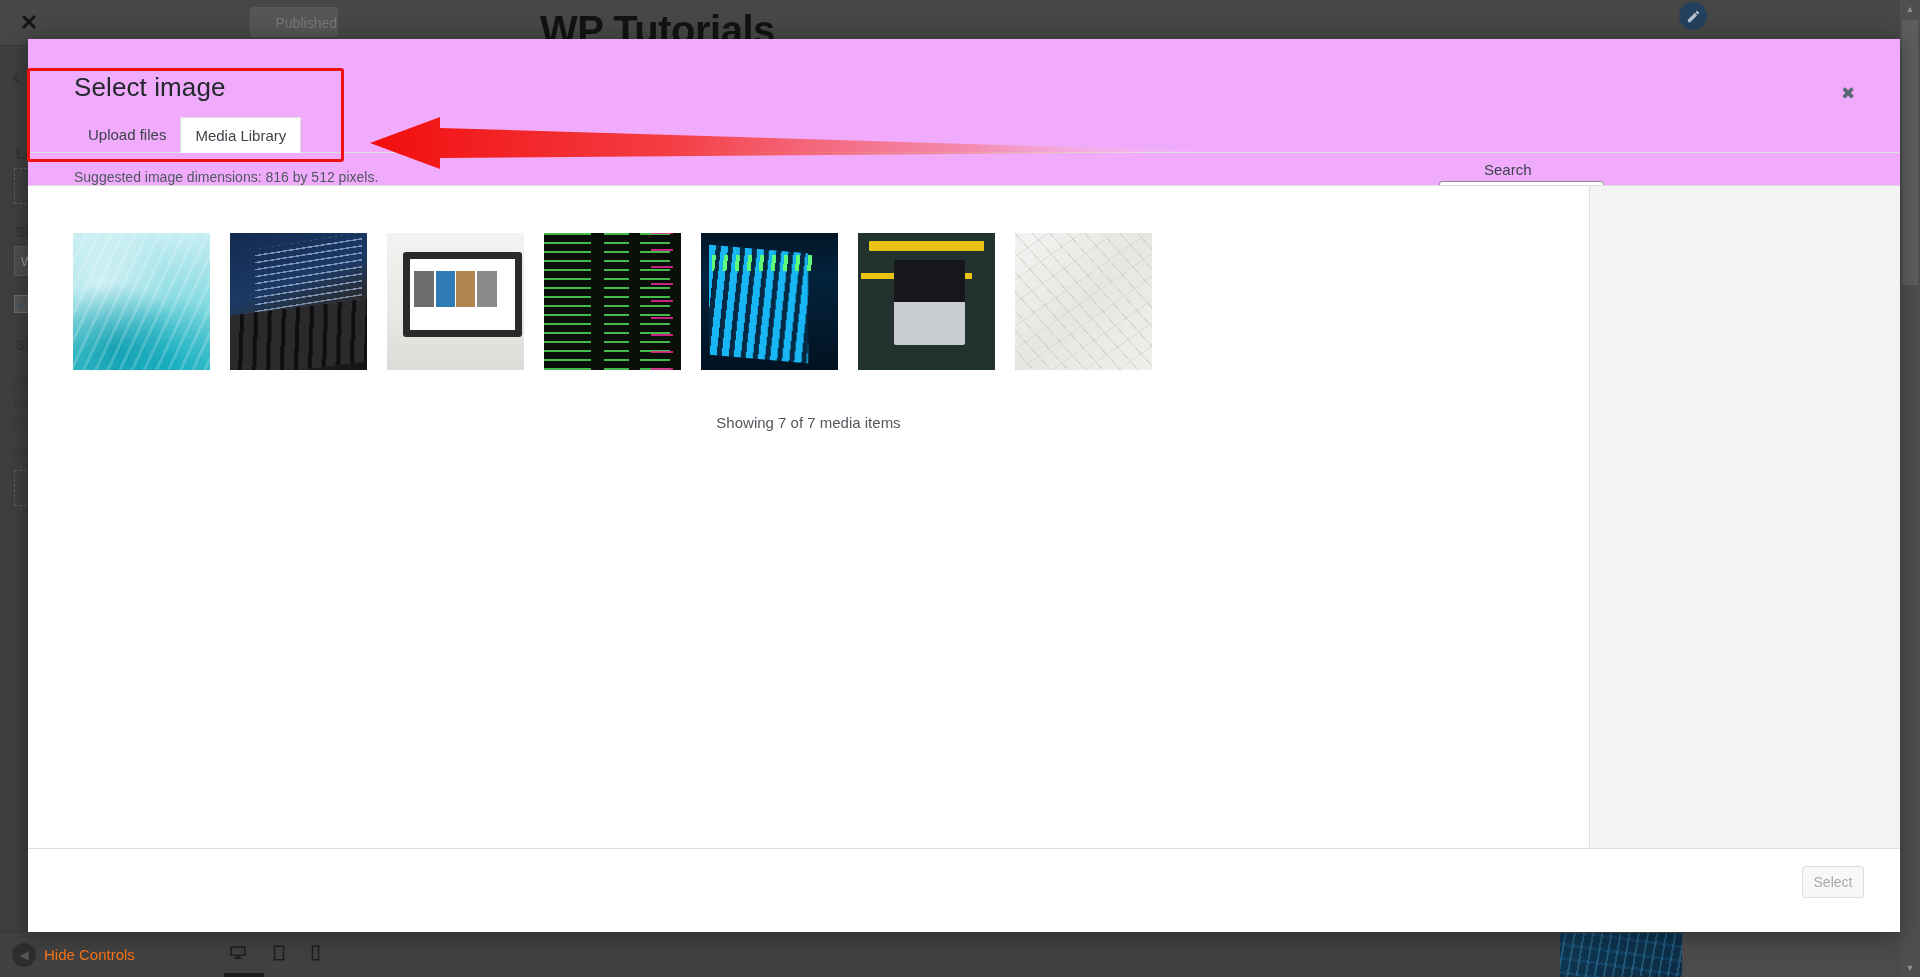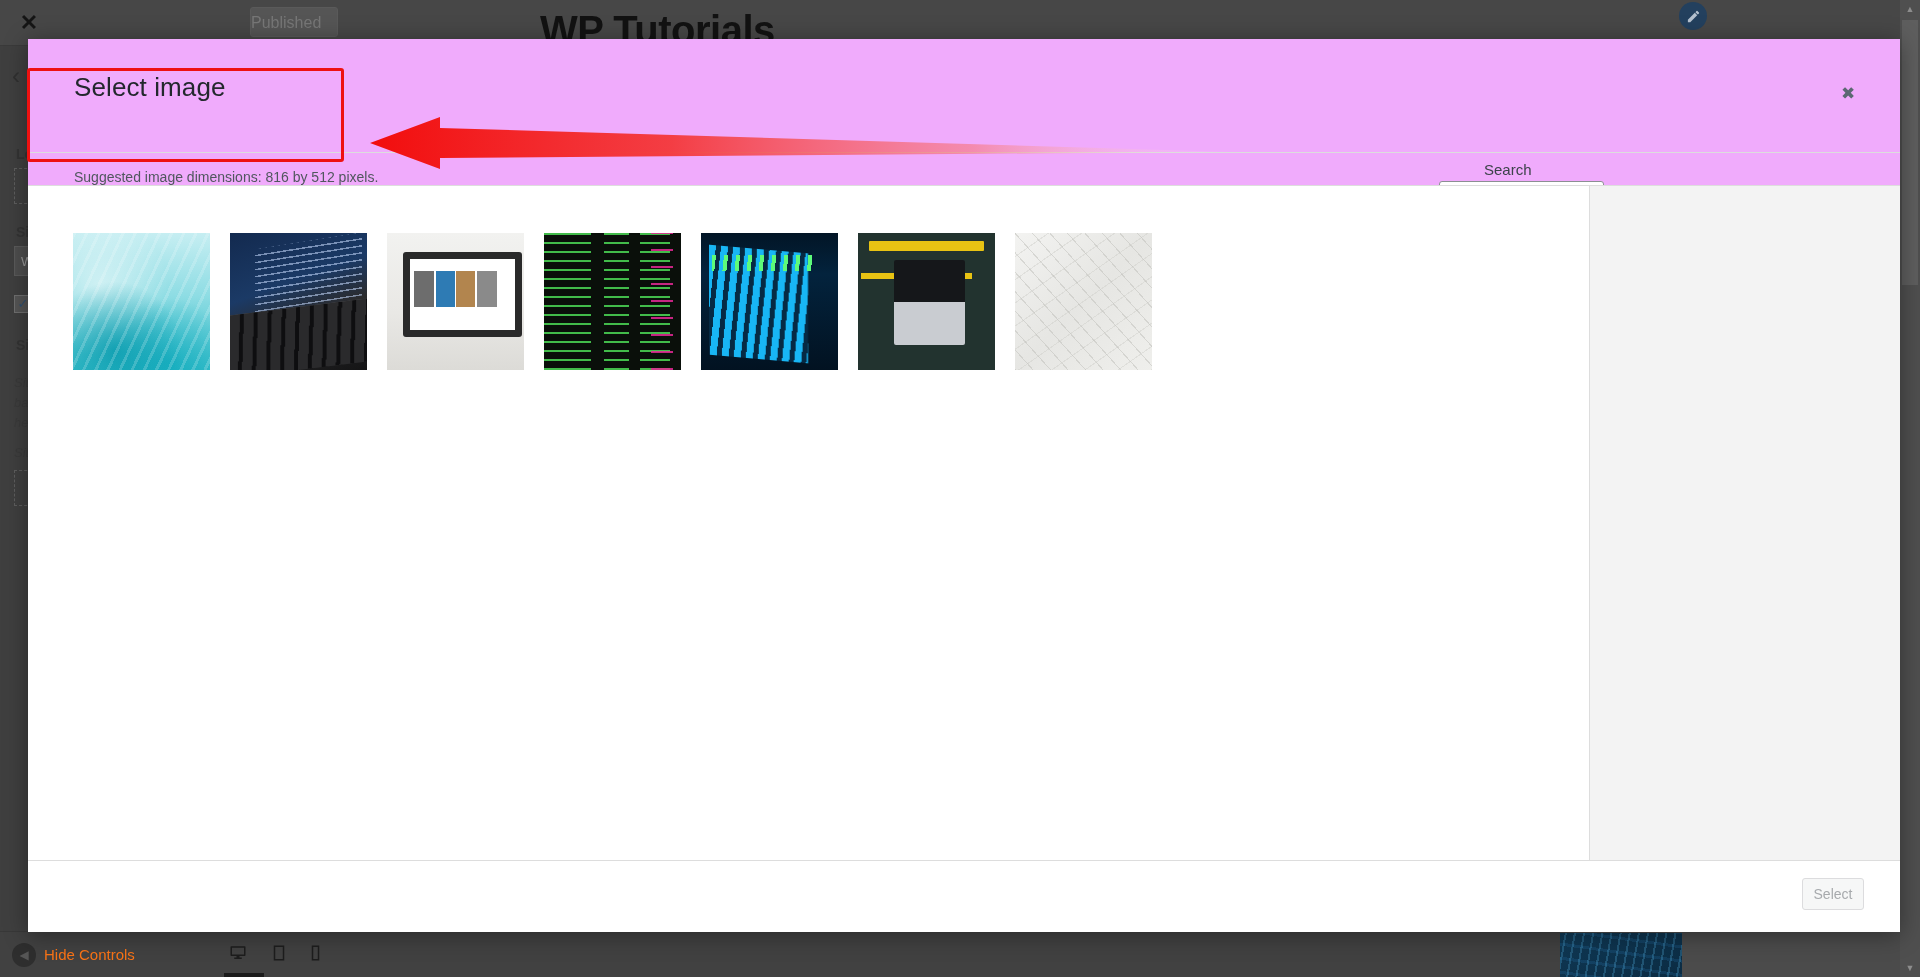--- a/index.html
+++ b/index.html
@@ -26,21 +26,21 @@
   }
   .bg-close-x {
     position: absolute; left: 12px; top: 6px;
     width: 34px; height: 34px;
     color: #151515; font-size: 22px; line-height: 34px; text-align: center;
     font-weight: bold;
   }
   .bg-published {
     position: absolute; left: 250px; top: 7px;
     width: 88px; height: 30px;
-    color: #777; font-size: 16px; line-height: 30px; text-align: left;
+    color: #777; font-size: 14px; line-height: 30px; text-align: right;
     border: 1px solid #5a5a5a; border-radius: 3px;
     background: #555;
   }
   .bg-backchevron {
     position: absolute; left: 12px; top: 62px;
     color: #303030; font-size: 24px; font-weight: 300;
   }
   .bg-wptitle {
     position: absolute; left: 540px; top: 8px;
     font-size: 40px; font-weight: bold; color: #121212;
@@ -317,21 +317,21 @@
   .search-input {
     position: absolute; left: 1411px; top: 142px;
     width: 165px; height: 30px;
     border: 1px solid #8c8f94; border-radius: 3px;
     background: #fff; font-size: 14px; padding: 0 8px;
     font-family: "Liberation Sans", sans-serif; color:#2c3338;
   }
 
   
   .modal-toolbar {
-    position: absolute; left: 0; right: 0; bottom: 0; height: 72px;
+    position: absolute; left: 0; right: 0; bottom: 0; height: 84px;
     background: #fff; border-top: 1px solid #dddddd;
   }
   .select-button {
     position: absolute; right: 36px; top: 17px;
     width: 62px; height: 32px;
     background: #f6f7f7; border: 1px solid #dcdcde; border-radius: 3px;
     color: #a7aaad; font-size: 14px; cursor: default;
     font-family: "Liberation Sans", sans-serif;
   }
 
@@ -419,20 +419,24 @@
   </div>
 </div>
 
 <div id="modal">
 
   <div class="modal-title">Select image</div>
   <button class="modal-close">✖</button>
 
   <div class="modal-body-rule"></div>
 
+  <div class="tabs">
+    <button class="tab">Upload files</button>
+    <button class="tab active">Media Library</button>
+  </div>
 
   <div class="suggestion">Suggested image dimensions: 816 by 512 pixels.</div>
 
   <div class="search-label">Search</div>
   <input class="search-input" type="text" value="" placeholder="" style="">
 
   <div class="attachments">
     <div class="thumb-grid">
       <div class="thumb t-watercolor">
           <div class="inner"></div>
@@ -449,20 +453,21 @@
       <div class="thumb t-servers">
           <div class="inner"></div>
         </div>
       <div class="thumb t-tools">
           <div class="inner"></div>
         </div>
       <div class="thumb t-plaster">
           <div class="inner"></div>
         </div>
     </div>
+    <div class="showing-count">Showing 7 of 7 media items</div>
   </div>
 
   <div class="media-sidebar"></div>
 
   <div class="modal-toolbar">
     <button class="select-button" disabled="">Select</button>
   </div>
 </div>
 
 <div class="anno-box"></div>

